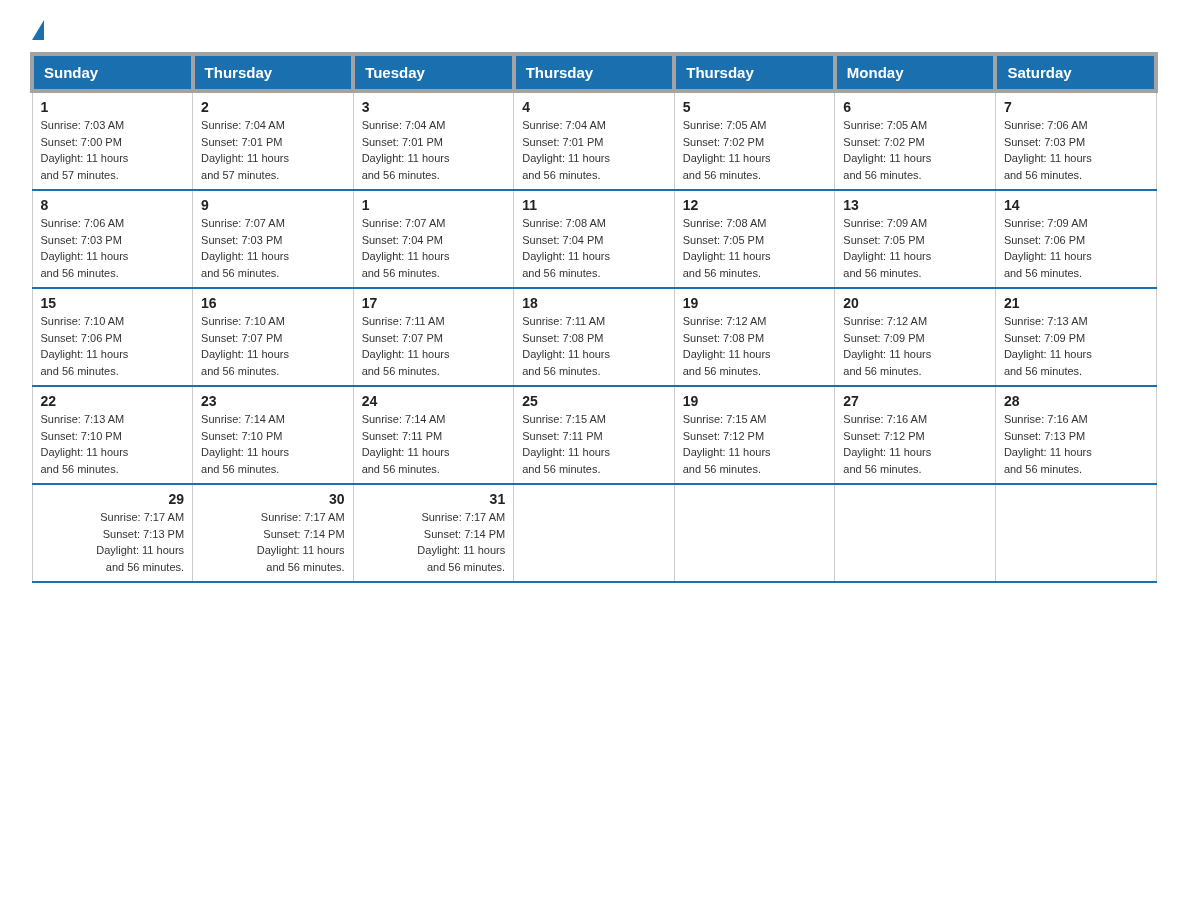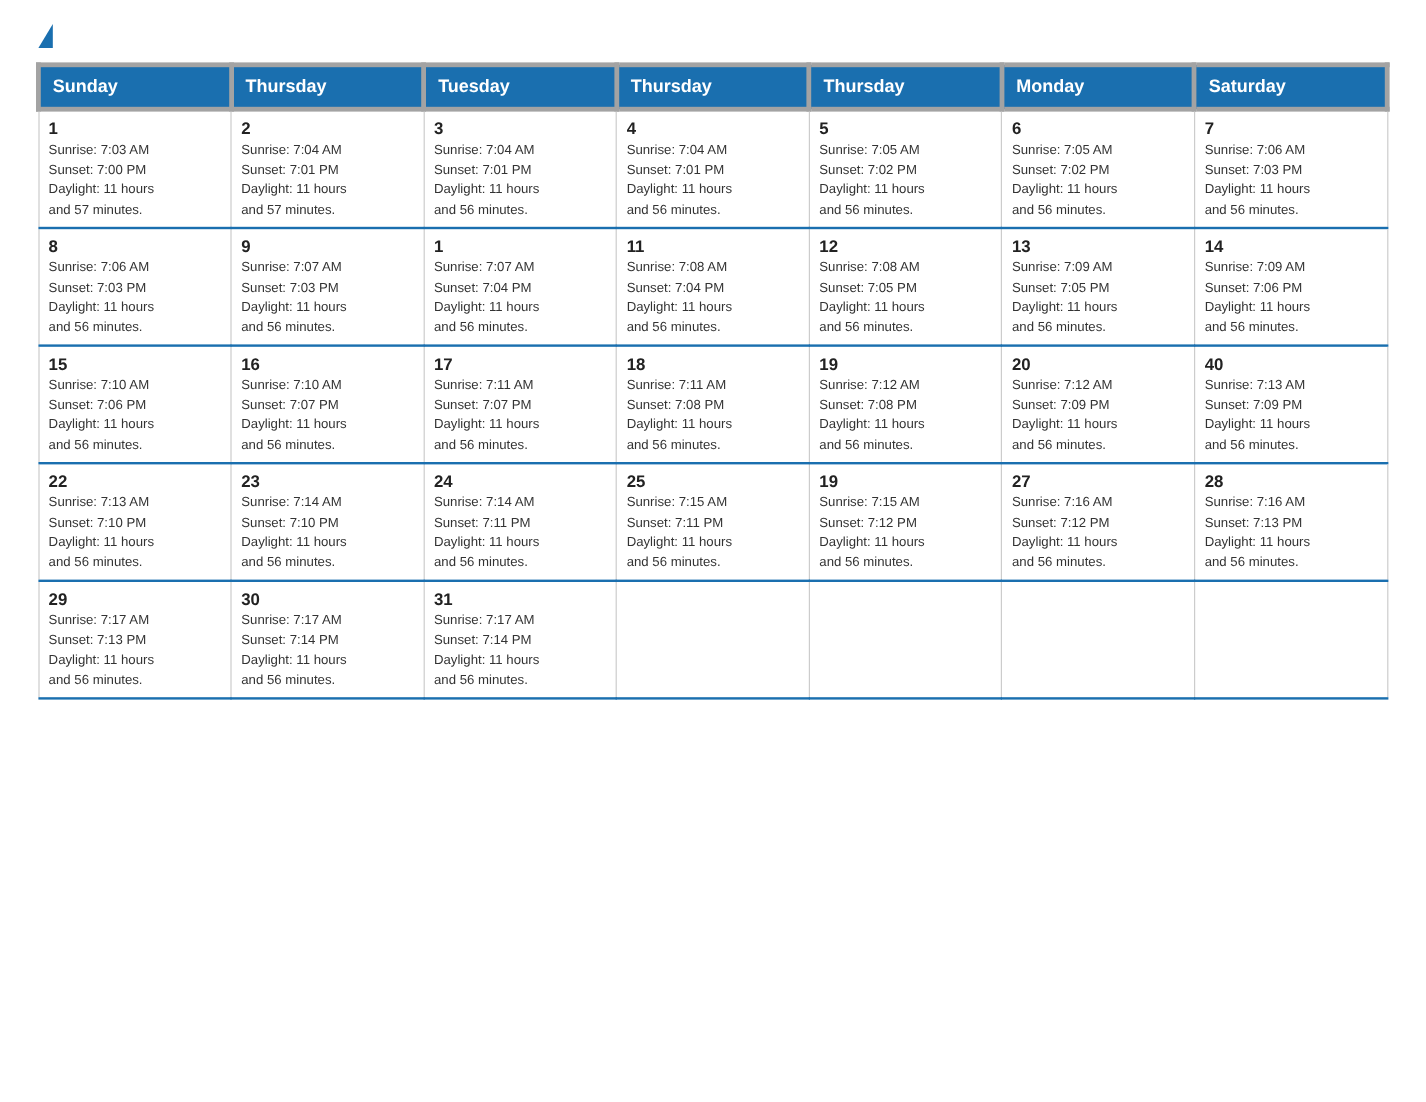--- a/index.html
+++ b/index.html
@@ -82,20 +82,21 @@
     .day-info {
       font-size: 11px;
       color: #333;
       line-height: 1.5;
     }
     tbody tr {
       border-bottom: 2px solid #1a6faf;
     }
     tbody tr:last-child {
       border-bottom: 2px solid #1a6faf;
+      text-align: right;
     }
     .logo-wrapper {
       display: flex;
       flex-direction: column;
       align-items: flex-start;
     }
     .logo-line1 {
       display: flex;
       align-items: center;
     }
@@ -316,21 +317,21 @@
         <td>
           <span class="day-number">20</span>
       <div class="day-info">
         Sunrise: 7:12 AM<br>
         Sunset: 7:09 PM<br>
         Daylight: 11 hours<br>
         and 56 minutes.
       </div>
         </td>
         <td>
-          <span class="day-number">40</span>
+          <span class="day-number">21</span>
       <div class="day-info">
         Sunrise: 7:13 AM<br>
         Sunset: 7:09 PM<br>
         Daylight: 11 hours<br>
         and 56 minutes.
       </div>
         </td>
       </tr>
       <tr>
         <td>

